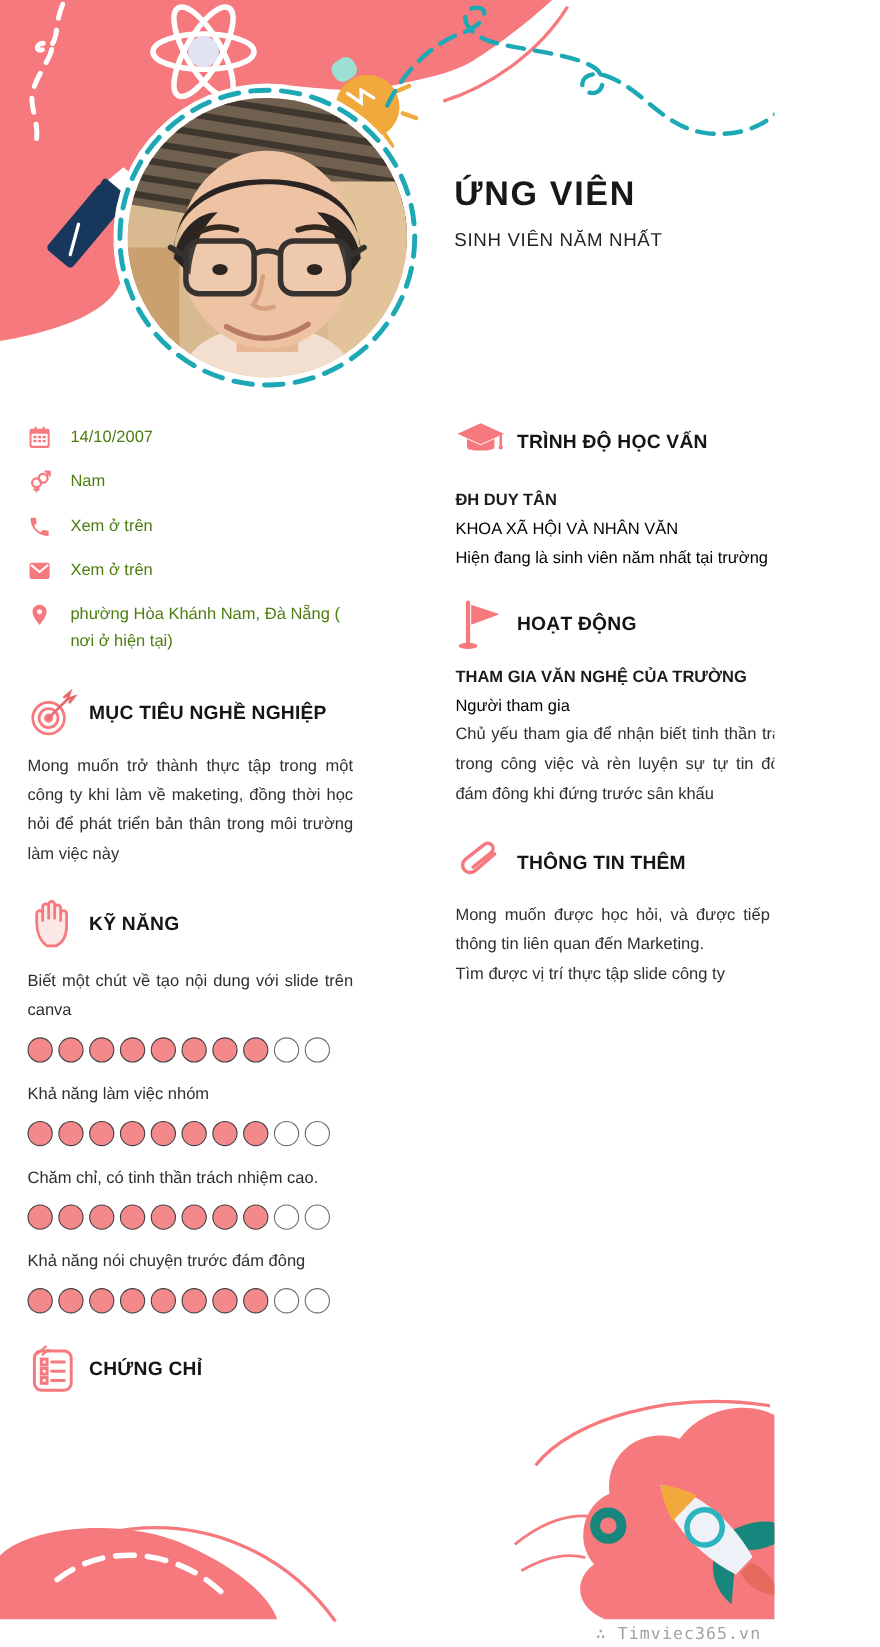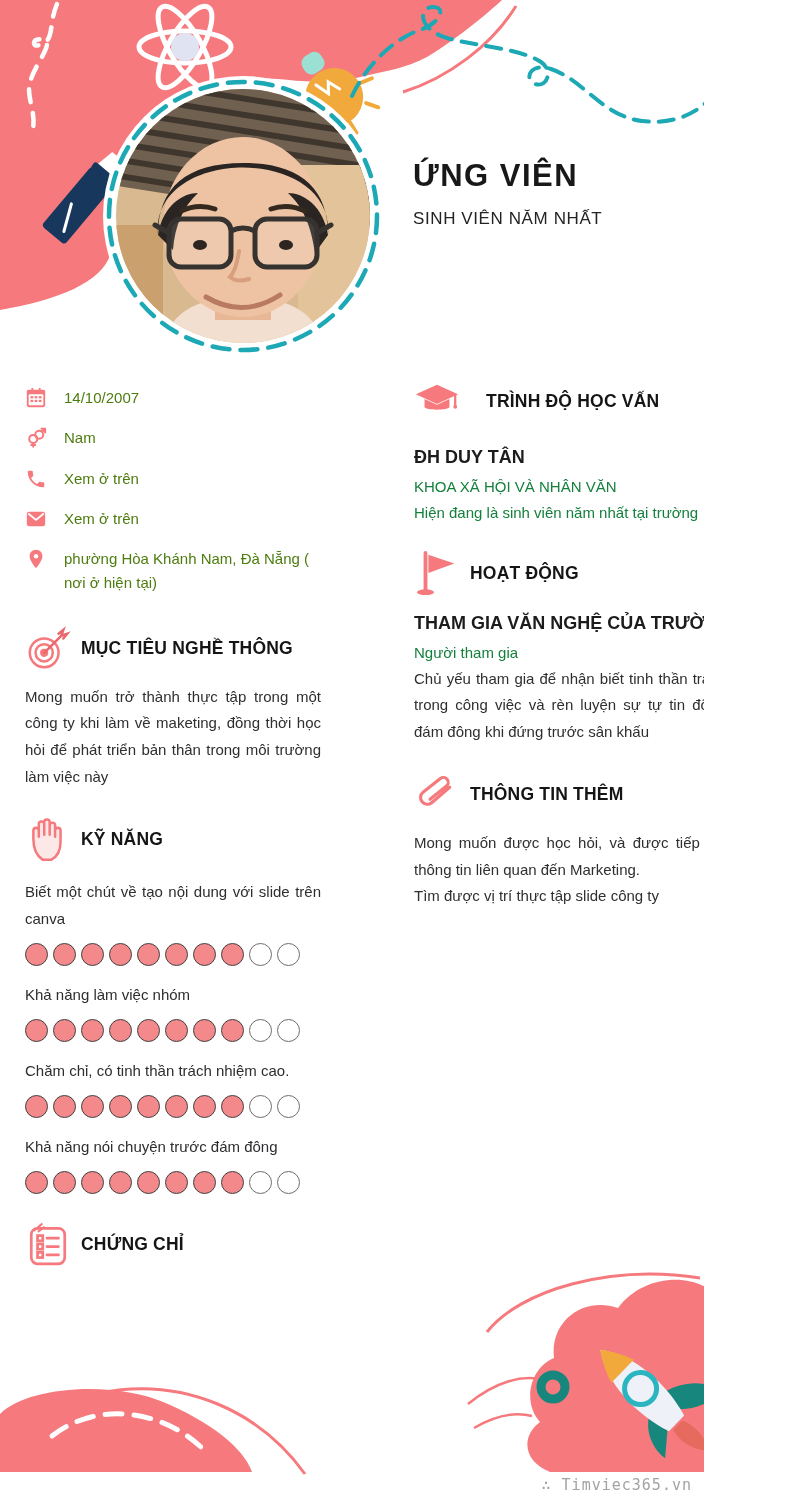--- a/index.html
+++ b/index.html
@@ -21,22 +21,22 @@
   .sec-head .hi{width:46px;height:46px;flex:0 0 46px;margin-right:10px;
                 display:flex;align-items:center;justify-content:center;}
   .sec-head h2{font-size:17.5px;margin:0;color:#151516;letter-spacing:.2px;font-weight:bold;}
   .par{font-size:15px;line-height:1.78;text-align:justify;color:#2f2f31;margin:0;}
   .skill{margin-top:15px;}
   .skill-label{font-size:15px;line-height:1.8;text-align:justify;}
   .dots{margin:11px 0 4px;display:flex;}
   .dot{width:23px;height:23px;border-radius:50%;border:1.4px solid #6d6d6d;background:#fff;
        margin-right:5px;box-sizing:border-box;}
   .dot.filled{background:var(--coral-dot,#f4898c);border-color:#414141;}
-  .block-title{font-weight:bold;font-size:18px;color:#1c1c1d;line-height:1.75;}
-  .line{font-size:15px;line-height:1.75;color:#15803d;}
+  .block-title{font-weight:bold;font-size:15px;color:#1c1c1d;line-height:1.75;}
+  .line{font-size:15px;line-height:1.75;color:#000000;}
   .edu{margin-top:18px;}
   .act-body{margin-top:0;}
   .watermark{position:absolute;right:12px;bottom:3px;font-family:"DejaVu Sans Mono",monospace;
              font-size:15px;letter-spacing:1px;color:#a3a3a3;text-align:right;}
 </style>
 </head>
 <body>
 
 <div class="page">
 
@@ -182,21 +182,21 @@
 
     <section>
       <div class="sec-head" style="margin-top:30px;">
         <svg class="hi" viewBox="0 0 48 48" fill="none" stroke="#f6797d" stroke-width="2.6" stroke-linecap="round">
             <circle cx="20" cy="28" r="15"></circle>
             <circle cx="20" cy="28" r="9"></circle>
             <circle cx="20" cy="28" r="3" fill="#f6797d"></circle>
             <path d="M20 28 L38 10" stroke="#e9686c"></path>
             <path d="M38 10 l6 -2 l-4 5 M38 10 l2 -6 l-5 4" stroke="#e9686c"></path>
           </svg>
-        <h2>MỤC TIÊU NGHỀ THÔNG</h2>
+        <h2>MỤC TIÊU NGHỀ NGHIỆP</h2>
       </div>
       <p class="par">Mong muốn trở thành thực tập trong một công ty khi làm về maketing, đồng thời học hỏi để phát triển bản thân trong môi trường làm việc này</p>
     </section>
 
     <section>
       <div class="sec-head" style="margin-top:26px;">
         <svg class="hi" viewBox="0 0 40 44">
             <path d="M15,41 C9,37 6,29 6,21 L6,13 a2.6,2.6 0 0 1 5.2,0 L11.2,19 L11.2,7 a2.6,2.6 0 0 1 5.2,0 L16.4,17 L16.4,5 a2.6,2.6 0 0 1 5.2,0 L21.6,17 L21.6,8 a2.6,2.6 0 0 1 5.2,0 L26.8,19 L26.8,13 a2.6,2.6 0 0 1 5.2,0 L32,24 C32,32 29,38 23,41 Z" fill="#fde8e8" stroke="#f6797d" stroke-width="2.4" stroke-linejoin="round"></path>
           </svg>
         <h2>KỸ NĂNG</h2>
@@ -276,21 +276,21 @@
             <path d="M9 8 L16 2 M13 9 L18 5" stroke-width="2"></path>
           </svg>
         <h2>CHỨNG CHỈ</h2>
       </div>
     </section>
   </div>
 
   <div class="col-right">
 
     <section>
-      <div class="sec-head" style="margin-top:0;gap:16px;">
+      <div class="sec-head" style="margin-top:0;">
         <svg class="hi" viewBox="0 0 48 40">
             <polygon points="24,3 46,13 24,23 2,13" fill="#f6797d"></polygon>
             <path d="M11,18 v8 c0,4 26,4 26,0 v-8 l-13,6 z" fill="#f6797d"></path>
             <path d="M43,14 v10" stroke="#f6797d" stroke-width="2.4" stroke-linecap="round"></path>
             <circle cx="43" cy="26" r="2" fill="#f6797d"></circle>
           </svg>
         <h2>TRÌNH ĐỘ HỌC VẤN</h2>
       </div>
       <div class="edu">
         <div class="block-title">ĐH DUY TÂN</div>

